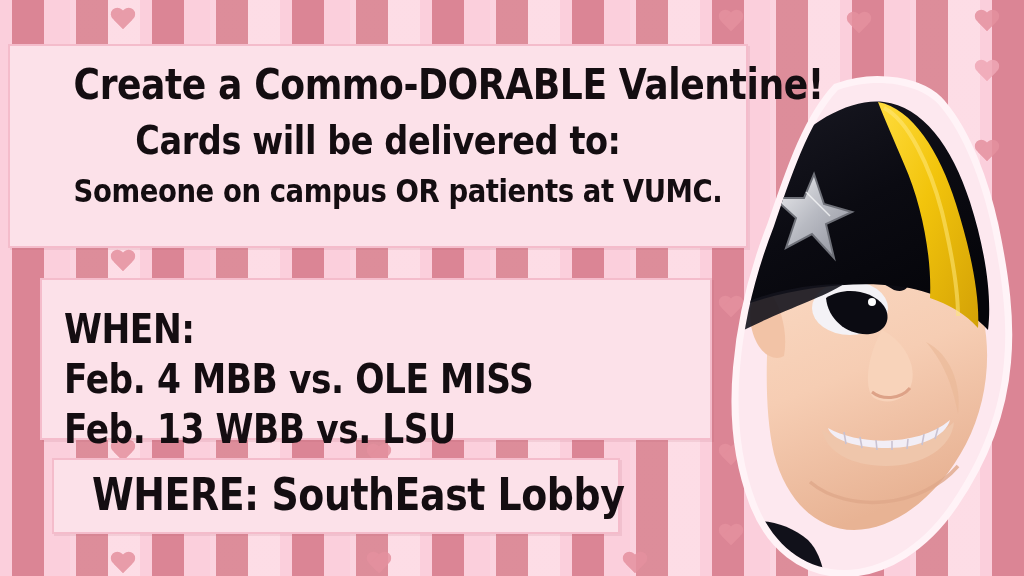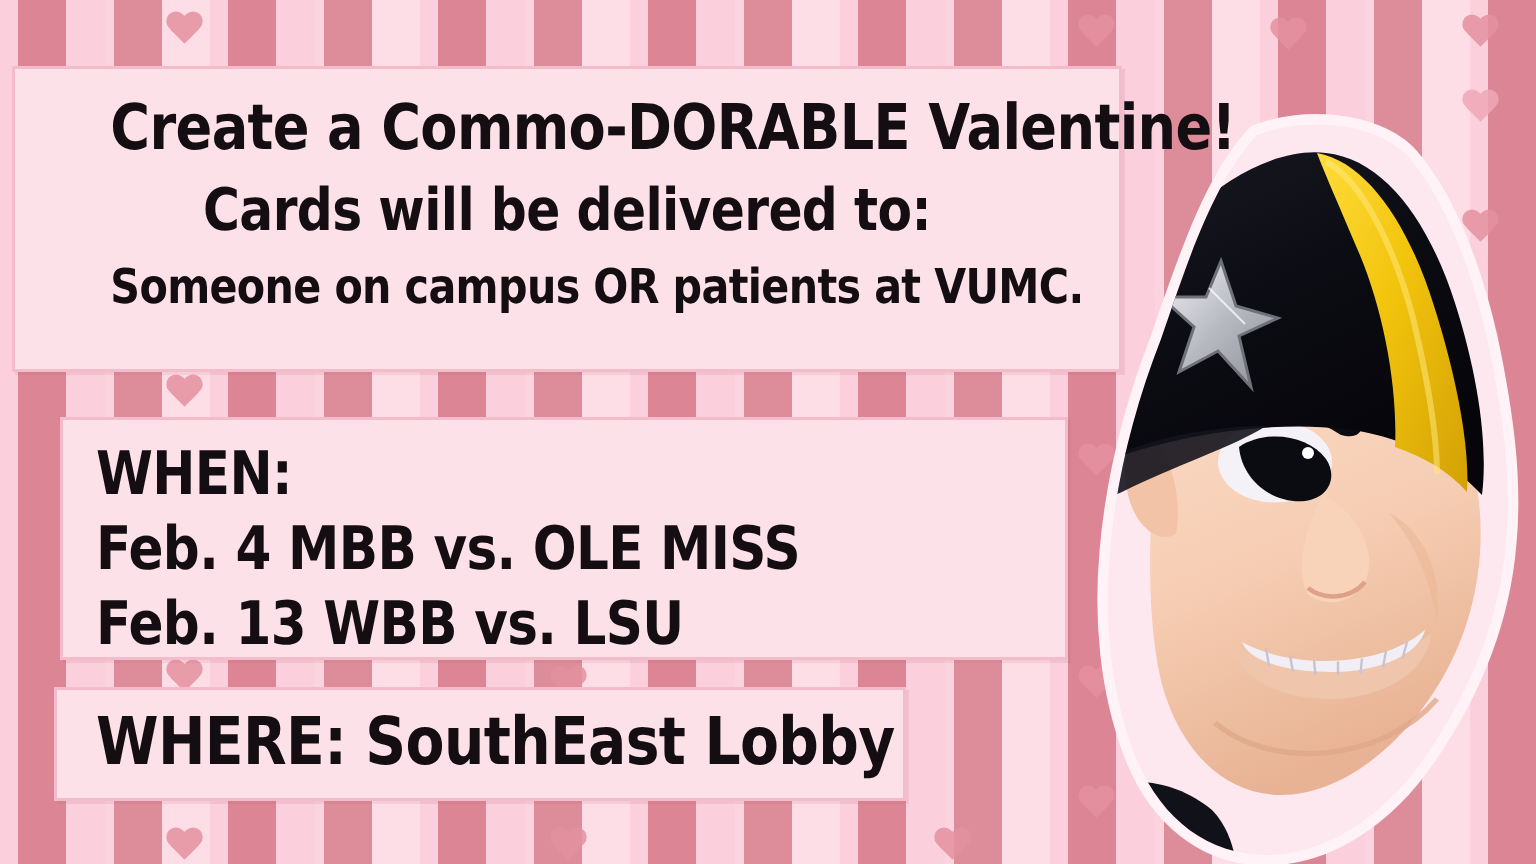--- a/index.html
+++ b/index.html
@@ -77,28 +77,28 @@
     width: 740px;
     height: 204px;
     padding: 10px 14px 8px 14px;
     text-align: center;
   }
   .panel-when {
     left: 40px;
     top: 278px;
     width: 672px;
     height: 162px;
-    padding: 11px 0 0 22px;
+    padding: 24px 0 0 22px;
   }
   .panel-where {
-    left: 36px;
+    left: 52px;
     top: 458px;
     width: 568px;
     height: 76px;
-    padding: 4px 0 0 26px;
+    padding: 4px 0 0 38px;
   }
 
   .headline, .subhead, .detail, .blockline {
     color: #140d11;
     font-family: "DejaVu Sans", sans-serif;
     font-weight: bold;
     letter-spacing: -0.5px;
     white-space: nowrap;
     transform: scaleX(0.86);
     transform-origin: left center;

